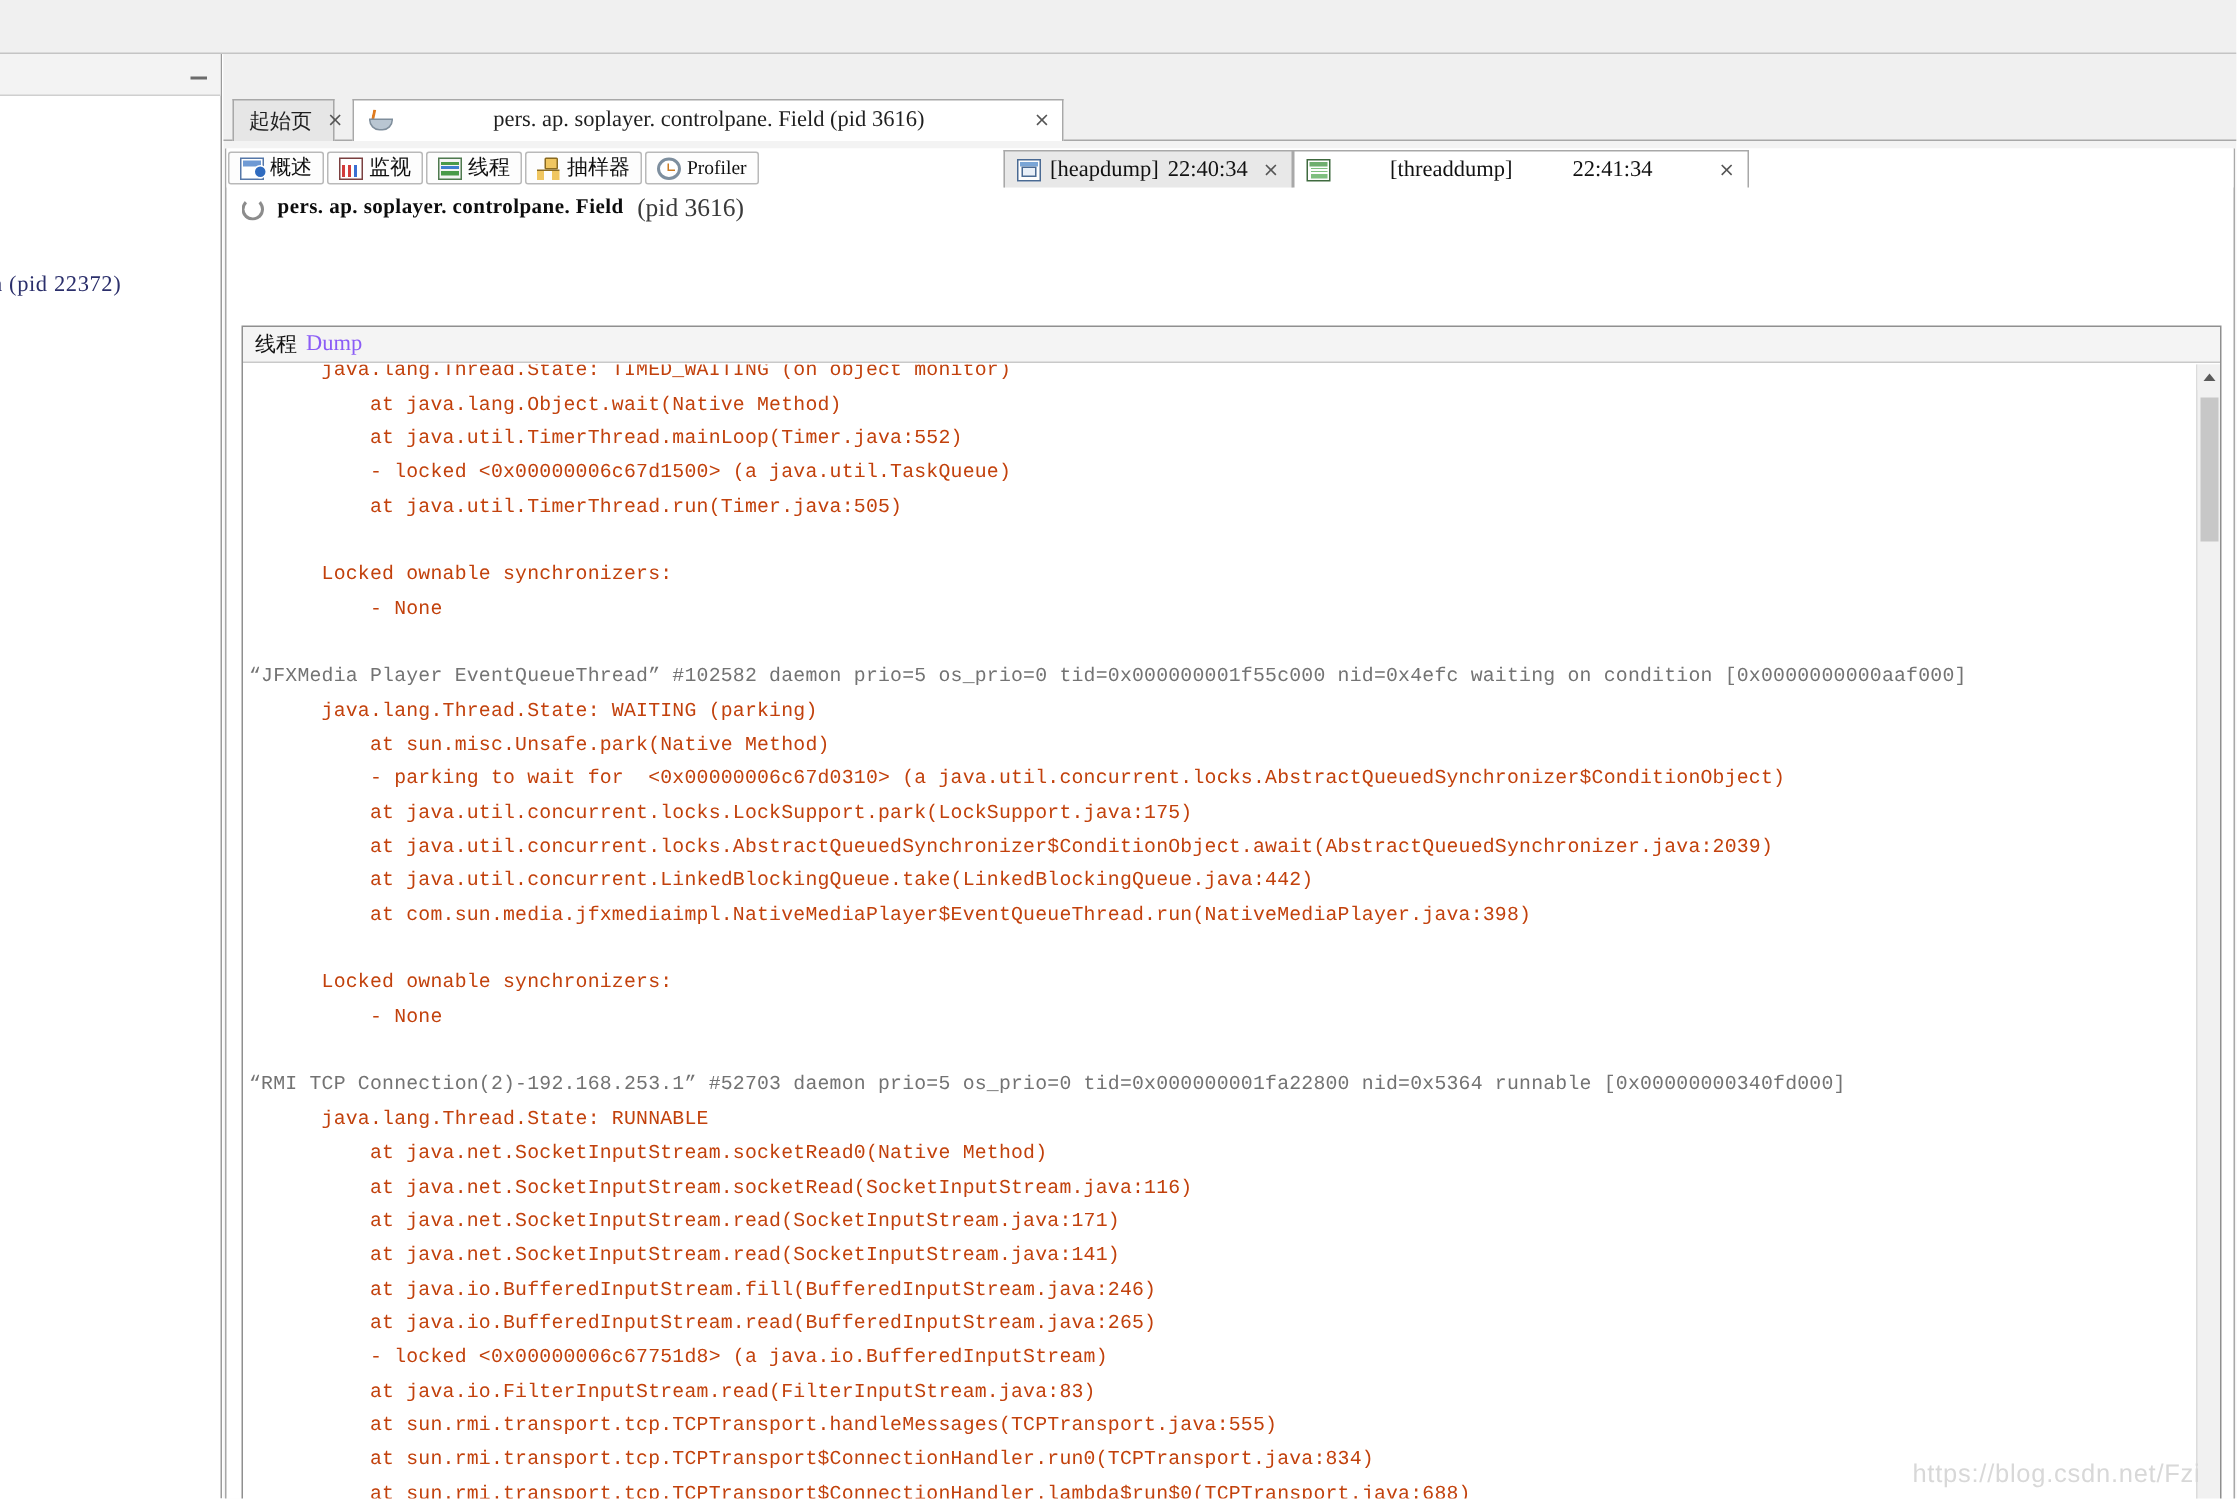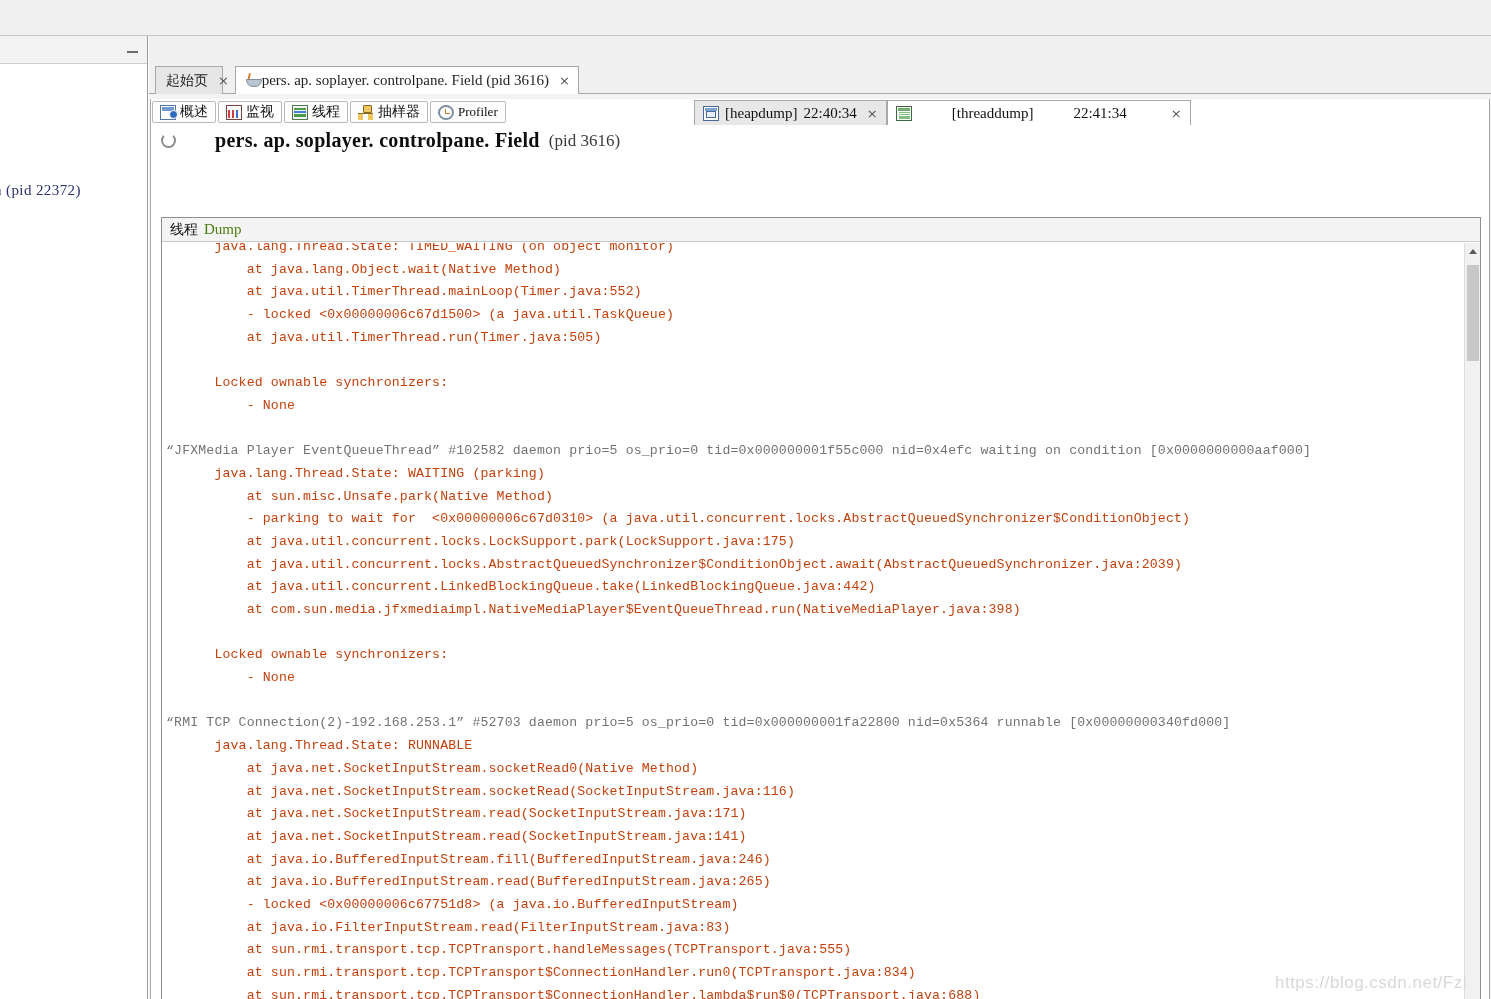--- a/index.html
+++ b/index.html
@@ -147,57 +147,56 @@
   .ico-heapdump::before { content:""; position:absolute; left:1px; top:1px; right:1px; height:3px; background:#7aa5d6; }
   .ico-heapdump::after { content:""; position:absolute; left:2px; bottom:2px; width:8px; height:5px; border:1px solid #4a6a93; background:#e8eff8; }
   .ico-threaddump { background:#fdfdfd; border:1px solid #3f6a3f; }
   .ico-threaddump::before { content:""; position:absolute; left:1px; top:1px; right:1px; height:3px; background:#6fae6f; }
   .ico-threaddump::after {
     content:""; position:absolute; left:2px; bottom:1px; width:11px; height:7px;
     background:linear-gradient(180deg,#7fbf7f 0 1px,transparent 1px 2px,#7fbf7f 2px 3px,transparent 3px 4px,#7fbf7f 4px 5px);
   }
 
   
-  .dumptabs { position:absolute; left:518px; top:0px; display:flex; align-items:flex-end; height:26px;margin-left:25px; }
+  .dumptabs { position:absolute; left:518px; top:0px; display:flex; align-items:flex-end; height:26px; }
   .dump-tab {
     display:flex; align-items:center; gap:6px;
     height:25px; padding:0 8px;
     border:1px solid #a8a8a8; border-bottom:none; background:#e8e8e8;
     font-family:"Liberation Serif", serif; font-size:15px; color:#111;
     cursor:pointer; white-space:nowrap;
   }
   .dump-tab.active { background:#ffffff;gap:40px; }
 
   
   .proc-head {
     position:absolute; left:10px; top:30px; display:flex; align-items:center; gap:9px;
   }
   .spinner-ico {
     width:15px; height:15px; border:2px solid #8c8c8c; border-radius:50%;
     border-top-color:transparent; display:inline-block;
   }
   .proc-name {
-    font-family:"Liberation Serif", serif; font-weight:bold; font-size:20px; color:#0d0d0d;
+    font-family:"Liberation Serif", serif; font-weight:bold; font-size:14px; color:#0d0d0d;
     letter-spacing:0.3px;
-    margin-left:30px;
   }
   .proc-pid { font-family:"Liberation Serif", serif; font-size:17px; color:#3a3a3a; }
 
   
   .dump-frame {
     position:absolute; left:10px; top:118px; width:1320px; height:834px;
     border:1px solid #8f8f8f; background:#ffffff; overflow:hidden;
   }
   .dump-frame-header {
     position:absolute; left:0; top:0; width:100%; height:24px;
     background:#f4f4f4; border-bottom:1px solid #c9c9c9;
     display:flex; align-items:center; padding-left:8px; gap:6px;
   }
   .dump-frame-header .t-cjk { font-family:"DejaVu Sans", sans-serif; font-size:14px; color:#111; }
-  .dump-frame-header .t-lat { font-family:"Liberation Serif", serif; font-size:15px; color:#4d7c0f; }
+  .dump-frame-header .t-lat { font-family:"Liberation Serif", serif; font-size:15px; color:#8b5cf6; }
 
   
   .dump-body {
     position:absolute; left:0; top:25px; right:16px; bottom:0;
     background:#ffffff; overflow:hidden;
     padding:0;
   }
   .dump-pre {
     margin:0; padding:0 0 0 4px;
     font-family:"Liberation Mono", monospace;
@@ -260,21 +259,21 @@
     </div>
 
     <div class="tabbar">
       <div class="tabbar-line"></div>
 
       <div class="tab" style="left:6px; width:68px;">
         <span class="tab-label cjk">起始页</span>
         <span class="tab-close">×</span>
       </div>
 
-      <div class="tab active" style="left:86px; width:344px;">
+      <div class="tab active" style="left:86px; width:474px;justify-content:space-between;">
         <span class="java-icon"></span>
         <span class="tab-label">pers. ap. soplayer. controlpane. Field (pid 3616)</span>
         <span class="tab-close">×</span>
       </div>
     </div>
 
     <div class="content-panel">
 
       <div class="subtoolbar">
         <div class="stb-item boxed">

